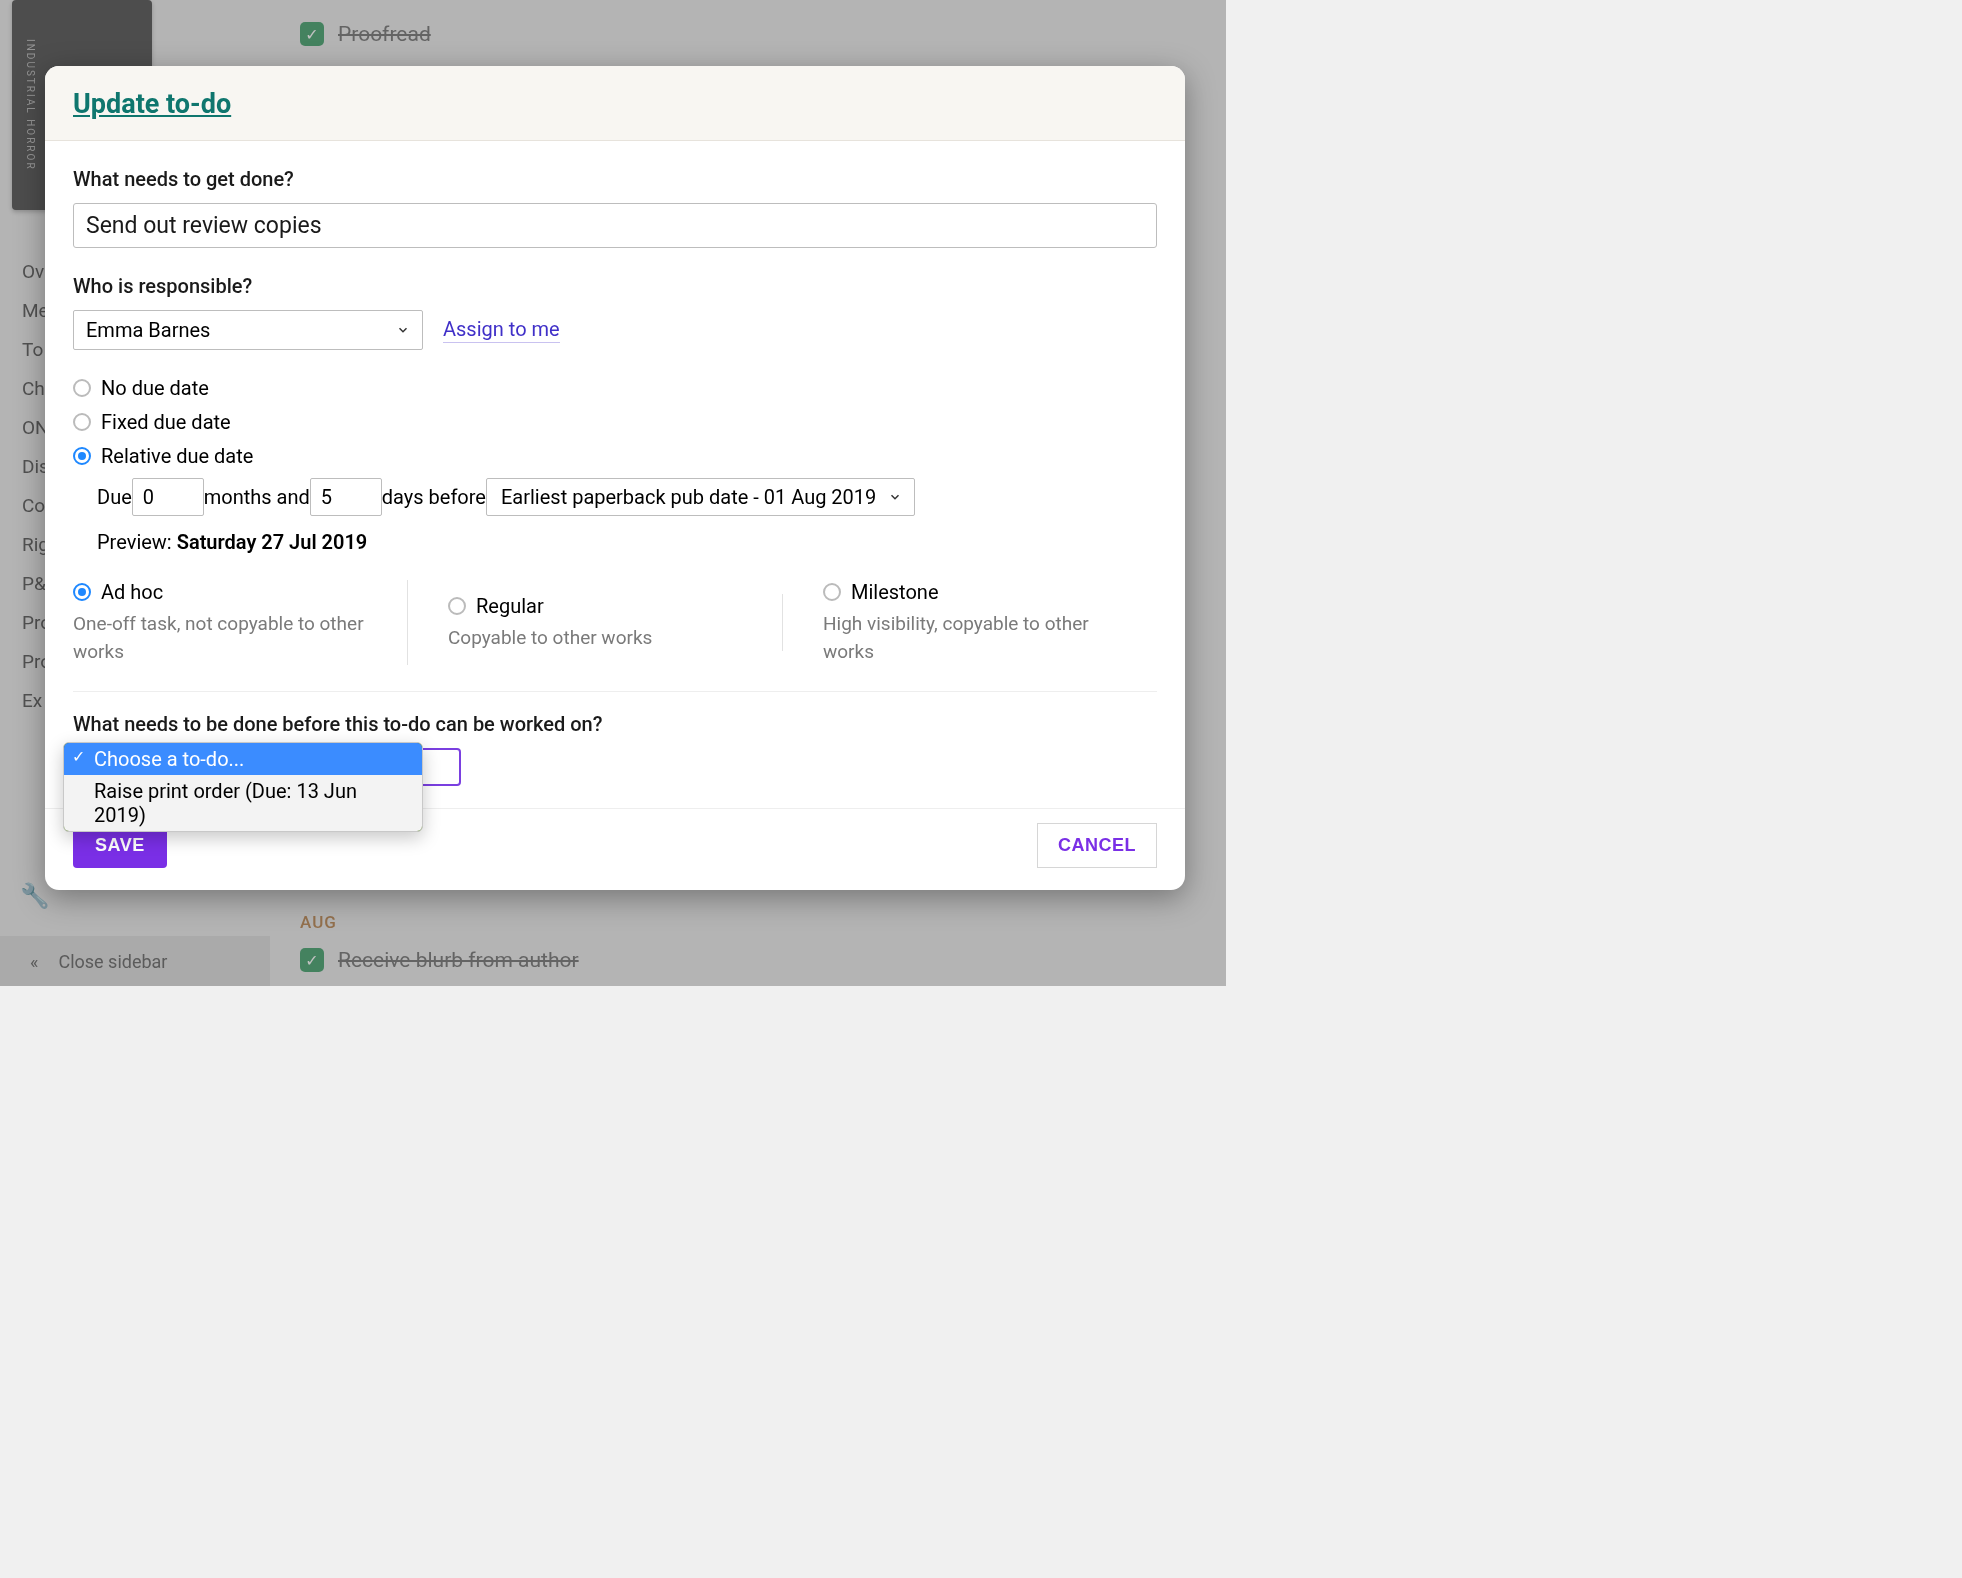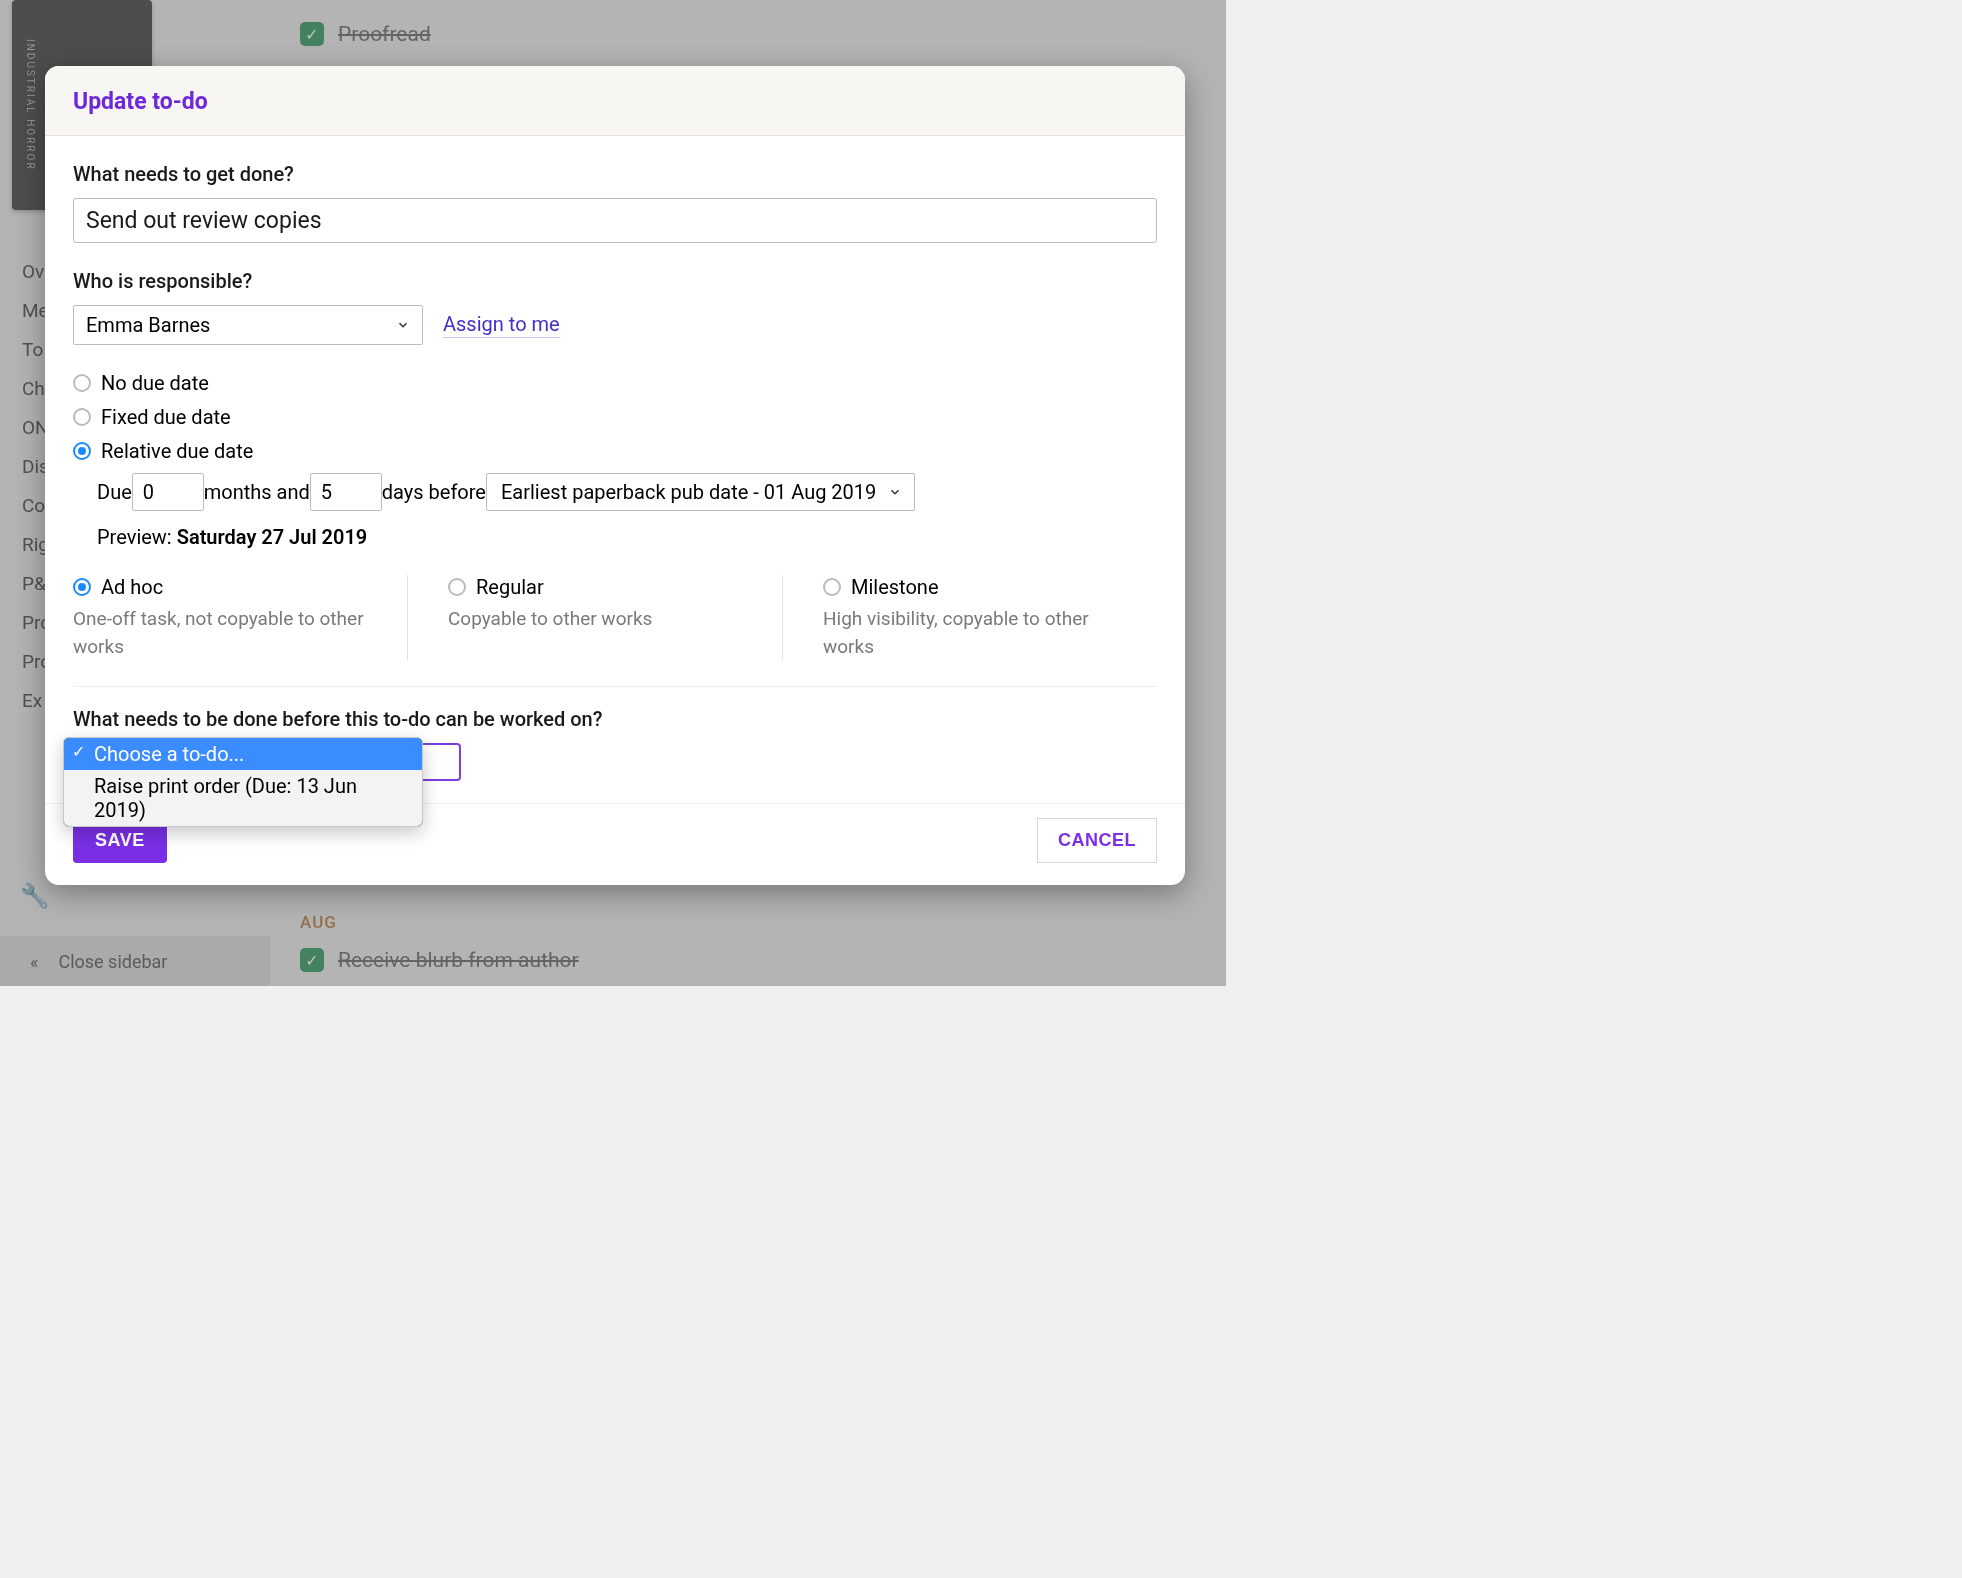--- a/index.html
+++ b/index.html
@@ -105,23 +105,24 @@
     box-shadow: 0 8px 30px rgba(0,0,0,0.35);
     overflow: visible;
   }
   .modal-header {
     background: #f8f6f2;
     padding: 22px 28px 20px;
     border-bottom: 1px solid #e7e3dc;
     border-radius: 14px 14px 0 0;
   }
   .modal-title {
-    font-size: 23px;
+    font-size: 27px;
     font-weight: 700;
-    color: #6d28d9;
+    color: #0f766e;
+    text-decoration: underline;
   }
   .modal-body {
     padding: 26px 28px 10px;
   }
   .field-label {
     font-size: 20px;
     font-weight: 500;
     color: #1a1a1a;
     margin-bottom: 12px;
   }
@@ -195,21 +196,21 @@
     border: 1px solid #bdbdbd; border-radius: 2px;
     padding: 6px 38px 6px 14px; font-size: 20px;
     background: #fff; cursor: pointer;
   }
   .rel-select .caret { position: absolute; right: 12px; top: 50%; transform: translateY(-50%); }
   .preview-row {
     margin-left: 24px; margin-top: 14px; font-size: 20px;
   }
   .preview-row .val { font-weight: 600; }
   .type-row {
-    display: flex; gap: 16px; margin-top: 20px;
+    display: flex; gap: 16px; margin-top: 20px; align-items: center;
   }
   .type-col {
     flex: 1; padding: 0 24px 0 0;
     border-right: 1px solid #e2e2e2;
   }
   .type-col:first-child { padding-left: 0; }
   .type-col:last-child { border-right: none; }
   .type-col + .type-col { padding-left: 24px; }
   .type-title {
     display: flex; align-items: center; gap: 10px;

